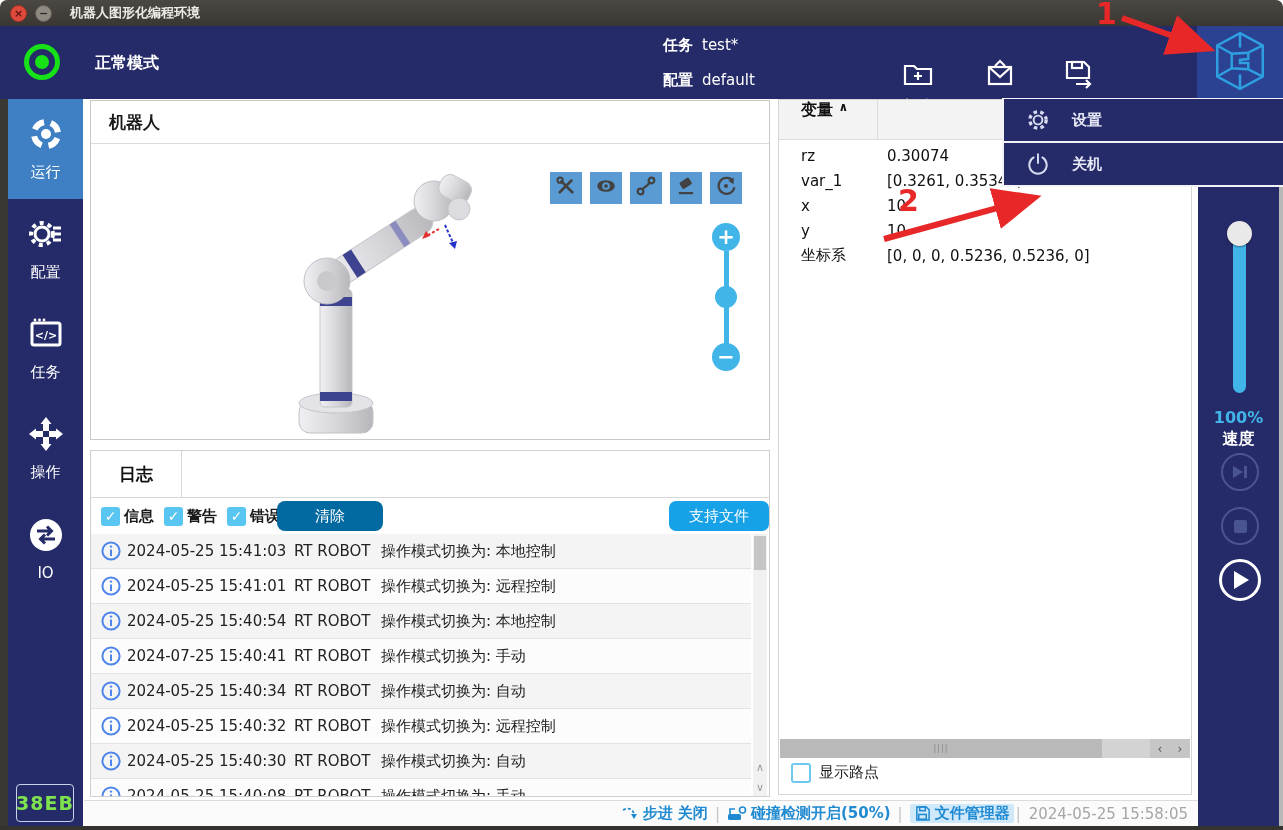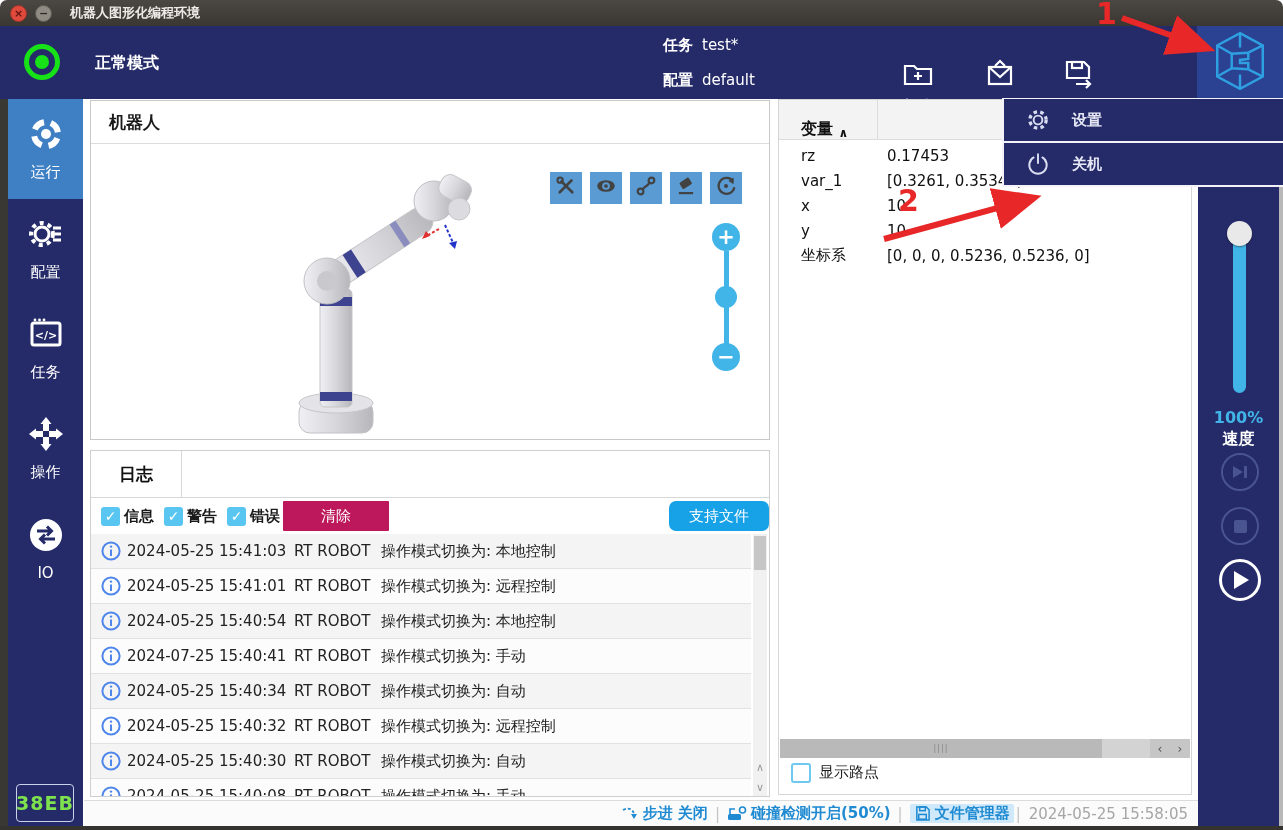--- a/index.html
+++ b/index.html
@@ -54,22 +54,22 @@
   .log-panel { left:90px; top:450px; width:680px; height:347px; background:#fff; border:1px solid #cfcfcf; }
   .tabbar { position:absolute; left:0; top:0; width:678px; height:47px; border-bottom:1px solid #d8d8d8; display:flex;}
   .tab { width:91px; height:47px; display:flex; align-items:center; justify-content:center;
     font-size:17px; border-right:1px solid #d8d8d8; cursor:pointer; }
   .tab.active { font-weight:700; color:#111; }
   .tab.inactive { color:#b4b4b4; }
   .filterbar { position:absolute; left:0; top:47px; width:678px; height:36px; display:flex; align-items:center;}
   .chk { width:19px; height:19px; border-radius:3px; background:#59c5f1; color:#fff; font-size:14px;
     display:flex; align-items:center; justify-content:center; cursor:pointer; }
   .chk-label { font-size:15px; font-weight:700; color:#1b1b1b; margin:0 10px 0 4px;}
-  .btn-clear { position:absolute; left:192px; top:3px; width:106px; height:30px; background:#be185d;
-    color:#fff; font-size:15px; border:none; border-radius:1px; cursor:pointer;}
+  .btn-clear { position:absolute; left:186px; top:3px; width:106px; height:30px; background:#0369a1;
+    color:#fff; font-size:15px; border:none; border-radius:8px; cursor:pointer;}
   .btn-support { position:absolute; left:578px; top:3px; width:100px; height:30px; background:#17a2e8;
     color:#fff; font-size:15px; border:none; border-radius:7px; cursor:pointer;}
   .loglist { position:absolute; left:0; top:83px; width:660px; height:262px; overflow:hidden; }
   .logrow { position:relative; width:660px; height:35px; border-bottom:1px solid #e2e2e2;
     display:flex; align-items:center; font-size:15px; color:#222; }
   .logrow:nth-child(odd) { background:#f4f4f4; }
   .logrow:nth-child(even) { background:#fcfcfc; }
   .log-time { position:absolute; left:36px; }
   .log-src  { position:absolute; left:203px; }
   .log-msg  { position:absolute; left:290px; }
@@ -77,21 +77,21 @@
   .vthumb { position:absolute; left:1px; top:2px; width:12px; height:34px; background:#c6c6c6;
     display:flex; align-items:center; justify-content:center; font-size:7px; color:#8c8c8c; letter-spacing:1px;}
   .varrow { position:absolute; left:0; width:14px; height:18px; color:#9a9a9a; font-size:11px;
     display:flex; align-items:center; justify-content:center; cursor:pointer;}
 
   
   .var-panel { left:778px; top:99px; width:414px; height:696px; background:#fff; border:1px solid #d6d6d6;}
   .var-head { position:absolute; left:0; top:0; width:412px; height:40px; background:#f3f3f3;
     border-bottom:1px solid #dcdcdc; display:flex; align-items:center; }
   .var-head-cell { font-size:16px; font-weight:700; color:#111; padding-left:22px; width:99px;
-    height:40px; display:flex; align-items:flex-end; border-right:1px solid #dcdcdc; }
+    height:40px; display:flex; align-items:flex-start; border-right:1px solid #dcdcdc; }
   .var-row { position:absolute; width:412px; height:25px; font-size:15px; color:#101010;
     display:flex; align-items:center; }
   .var-name { position:absolute; left:22px; }
   .var-val  { position:absolute; left:108px; white-space:nowrap; }
   .hscroll { position:absolute; left:1px; top:639px; width:410px; height:19px; background:#d3d3d3; display:flex;}
   .hthumb { width:322px; height:19px; background:#b9b9b9; display:flex; align-items:center;
     justify-content:center; color:#868686; font-size:8px; letter-spacing:1px; }
   .hsp { width:48px; height:19px; }
   .hbtn { width:20px; height:19px; background:#c6c6c6; color:#555; font-size:12px;
     display:flex; align-items:center; justify-content:center; cursor:pointer;}
@@ -445,21 +445,21 @@
 
   <div class="abs var-panel">
     <div class="var-head">
       <div class="var-head-cell">
         <span>变量</span>&nbsp;
         <span style="font-size:12px;">∧</span>
       </div>
     </div>
     <div class="var-row" style="top:43px;">
       <span class="var-name">rz</span>
-      <span class="var-val">0.17453</span>
+      <span class="var-val">0.30074</span>
     </div>
     <div class="var-row" style="top:68px;">
       <span class="var-name">var_1</span>
       <span class="var-val">[0.3261, 0.35348, 0</span>
     </div>
     <div class="var-row" style="top:93px;">
       <span class="var-name">x</span>
       <span class="var-val">10</span>
     </div>
     <div class="var-row" style="top:118px;">

